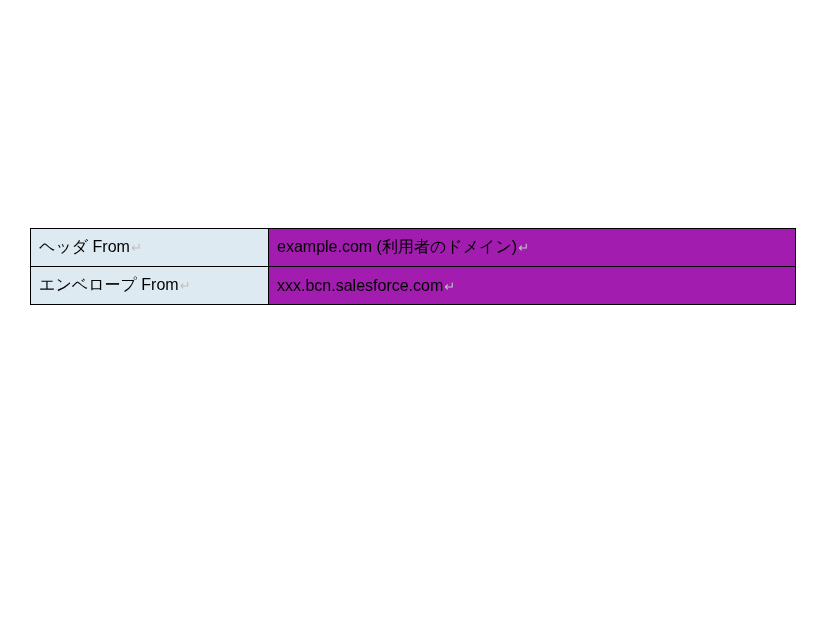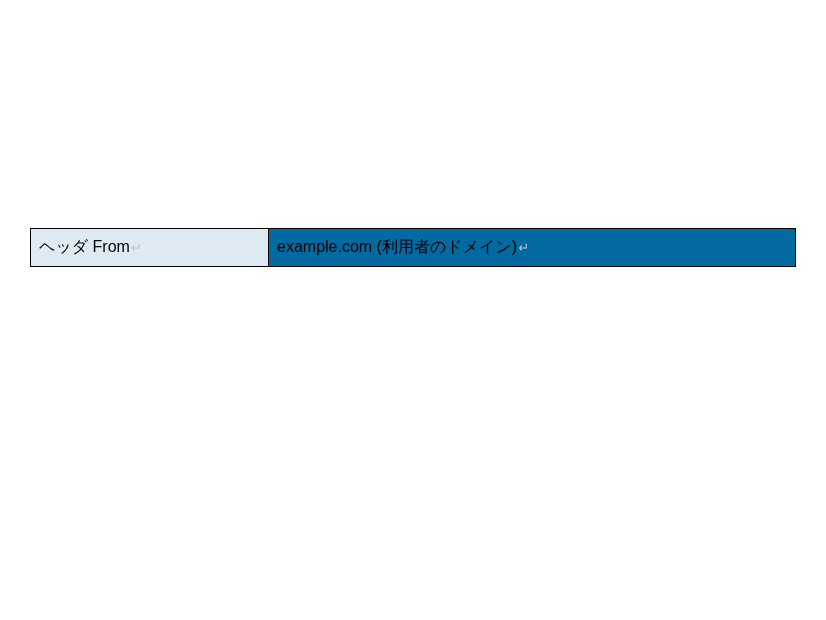--- a/index.html
+++ b/index.html
@@ -33,21 +33,21 @@
       vertical-align: middle;
       height: 38px;
       font-size: 16px;
       position: relative;
     }
     td.label-cell {
       background-color: #deeaf2;
       width: 238px;
     }
     td.value-cell {
-      background-color: #0369a1;
+      background-color: #a21caf;
     }
     .paragraph-mark {
       color: #c0c0c0;
       font-size: 13px;
       margin-left: 1px;
       display: inline-block;
       vertical-align: baseline;
     }
     .dotted-underline {
       text-decoration: underline;
@@ -66,15 +66,23 @@
   <table>
     <tbody>
       <tr>
         <td class="label-cell">
           <span class="label-text">ヘッダ</span><span class="label-text"> From</span><span class="paragraph-mark">↵</span>
         </td>
         <td class="value-cell">
           <span>example.com (利用者のドメイン)</span><span class="paragraph-mark">↵</span>
         </td>
       </tr>
+      <tr>
+        <td class="label-cell">
+          <span class="label-text">エンベロープ</span><span class="label-text"> From</span><span class="paragraph-mark">↵</span>
+        </td>
+        <td class="value-cell">
+          <span>xxx.bcn.salesforce.com</span><span class="paragraph-mark">↵</span>
+        </td>
+      </tr>
     </tbody>
   </table>
 </div>
 
 </body></html>

